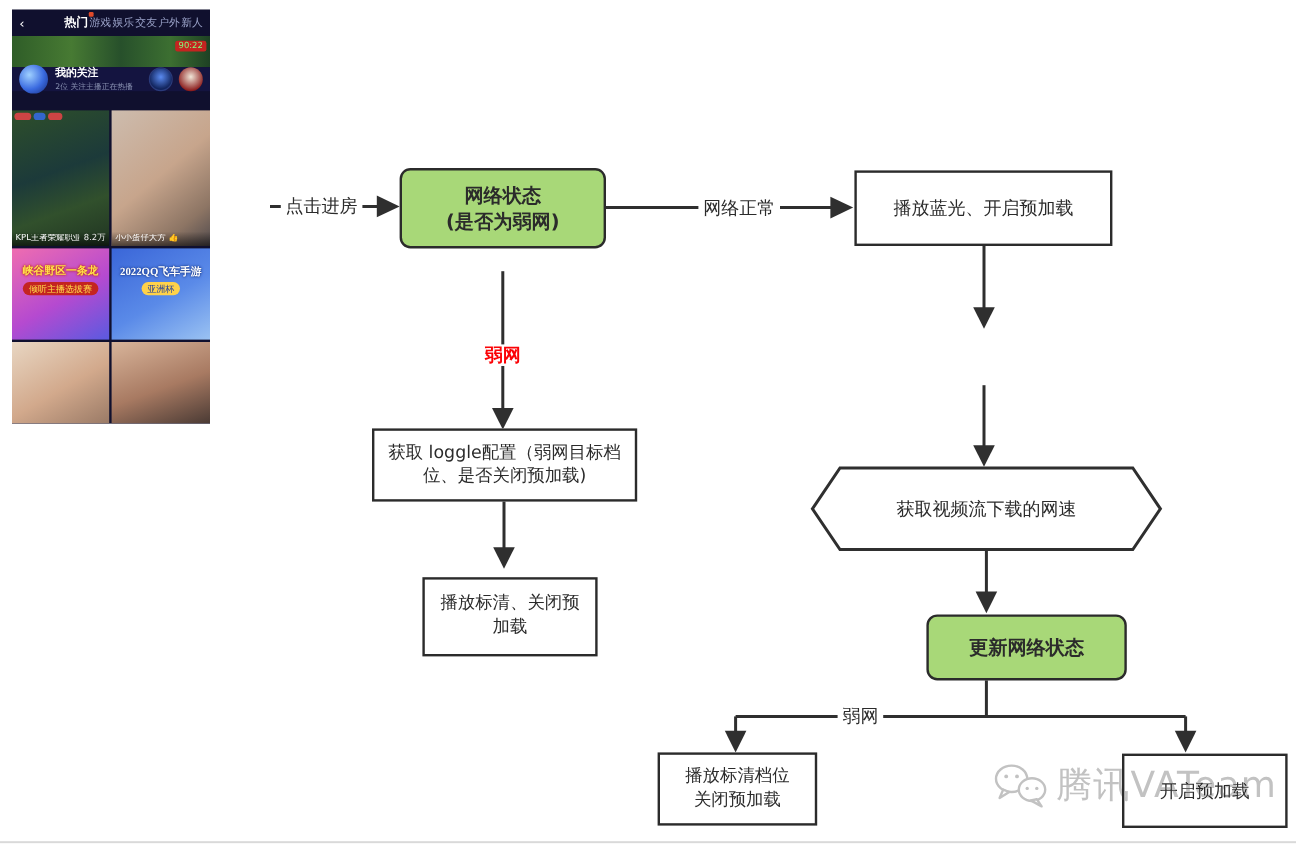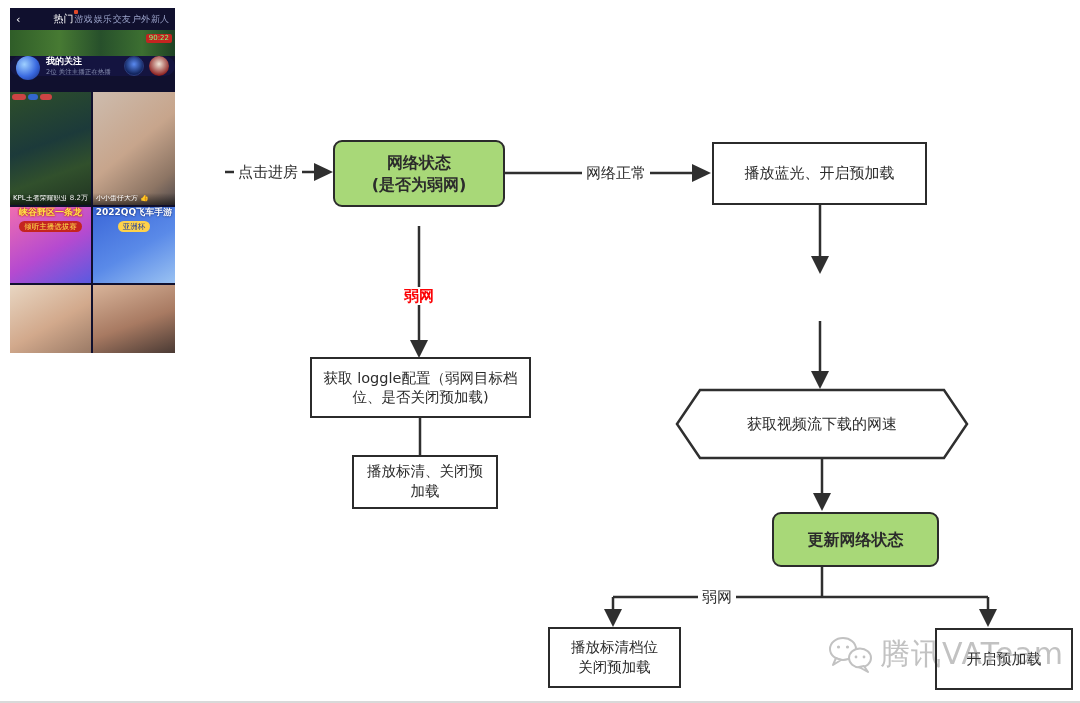--- a/index.html
+++ b/index.html
@@ -6,48 +6,48 @@
   .stage{position:relative;width:1080px;height:703px;background:#fff;overflow:hidden;
          font-family:"DejaVu Sans","Liberation Sans",sans-serif;color:#2b2b2b;}
   .hairline{position:absolute;left:0;right:0;bottom:0;height:2px;background:#d9d9d9;}
 
   
   .phone{position:absolute;left:10px;top:8px;width:165px;height:345px;background:#10102e;overflow:hidden;}
   .p-nav{position:absolute;left:0;top:0;width:100%;height:22px;display:flex;align-items:center;
          padding:0 6px;box-sizing:border-box;gap:0;justify-content:space-between;background:#10102e;}
   .p-back{color:#fff;font-size:11px;line-height:1;}
   .p-tab{color:#9aa2c8;font-size:9px;white-space:nowrap;}
-  .p-tab.active{color:#fff;font-weight:normal;font-size:10px;position:relative;margin-left:32px;}
+  .p-tab.active{color:#fff;font-weight:bold;font-size:10px;position:relative;margin-left:32px;}
   .p-tab.active::after{content:"";position:absolute;right:-4px;top:-2px;width:4px;height:4px;background:#e04a2a;border-radius:1px;}
   .p-banner{position:absolute;left:0;top:22px;width:100%;height:26px;
             background:linear-gradient(90deg,#2f5d28,#477a33 30%,#27502b 55%,#3c6f31 80%,#1e4124);text-align:right;}
   .p-banner-badge{position:absolute;right:3px;top:4px;background:#c42420;color:#7dff7d;font-size:7px;
                   padding:1px 3px;border-radius:2px;line-height:1;}
-  .p-follow{position:absolute;left:0;top:48px;width:100%;height:20px;background:#141440;display:flex;
-            padding:0 6px;box-sizing:border-box;border-radius:14px;}
+  .p-follow{position:absolute;left:0;top:48px;width:100%;height:20px;background:#141440;display:flex;align-items:center;
+            padding:0 6px;box-sizing:border-box;}
   .p-avatar{width:24px;height:24px;border-radius:50%;background:radial-gradient(circle at 35% 35%,#9fd0ff,#3a6ae0 55%,#142a7a);flex:0 0 auto;}
   .p-follow-text{margin-left:6px;flex:1 1 auto;min-width:0;}
   .p-follow-title{color:#fff;font-size:9px;font-weight:bold;line-height:1.3;white-space:nowrap;}
   .p-follow-sub{color:#8890b0;font-size:6.5px;line-height:1.3;white-space:nowrap;}
   .p-badge{width:20px;height:20px;border-radius:50%;flex:0 0 auto;margin-left:5px;}
   .p-badge.b1{background:radial-gradient(circle at 50% 40%,#5a8af0,#12255e 70%);border:1px solid #2a3a7a;box-sizing:border-box;}
   .p-badge.b2{background:radial-gradient(circle at 50% 40%,#f0e6d8,#8a1a1a 75%);}
   .p-grid{position:absolute;left:0;top:84px;width:100%;height:261px;}
   .tile{position:absolute;overflow:hidden;}
   .tile-cap{position:absolute;left:0;right:0;bottom:0;padding:2px 3px;display:flex;justify-content:space-between;align-items:flex-end;
             background:linear-gradient(180deg,rgba(0,0,0,0),rgba(0,0,0,.55));}
   .tile-cap .cap{color:#fff;font-size:7px;line-height:1.1;white-space:nowrap;overflow:hidden;max-width:70%;}
   .tile-cap .views{color:#eee;font-size:7px;line-height:1.1;white-space:nowrap;}
   .chip-row{position:absolute;left:2px;top:2px;display:flex;gap:2px;}
   .chip{height:6px;border-radius:3px;}
-  .poster-title{color:#ffe24a;font-weight:bold;font-size:9px;text-align:center;
+  .poster-title{color:#ffe24a;font-weight:bold;font-size:9px;text-align:center;margin-top:14px;
                 text-shadow:0 0 2px #c42420,0 0 2px #c42420;line-height:1.25;}
   .poster-sub{margin:3px auto 0;display:block;width:max-content;background:#c42420;color:#ffe24a;font-size:7.5px;
               padding:1px 5px;border-radius:6px;line-height:1.2;}
-  .poster-title.blue{color:#fff;text-shadow:0 0 2px #1a3a8a,0 0 2px #1a3a8a;}
+  .poster-title.blue{color:#fff;text-shadow:0 0 2px #1a3a8a,0 0 2px #1a3a8a;font-family:Liberation Serif, serif;}
   .poster-sub.blue{background:#ffd24a;color:#1a3aa0;}
 
   
   .connectors{position:absolute;left:0;top:0;z-index:1;}
   .node{position:absolute;z-index:3;background:#fff;border:2.5px solid #2b2b2b;box-sizing:border-box;
         display:flex;flex-direction:column;align-items:center;justify-content:center;text-align:center;
         font-size:15px;line-height:1.35;padding:2px 6px;}
   .node.green{background:#a8d878;border-radius:9px;font-weight:bold;font-size:16px;}
   .edge-label{position:absolute;z-index:4;background:#fff;padding:0 4px;font-size:16px;line-height:1.2;
               white-space:nowrap;transform:translate(-50%,-50%);}
@@ -161,21 +161,21 @@
 
   <div class="node green" style="left:333px;top:140px;width:172px;height:67px;">
     <span>网络状态</span>
     <span>(是否为弱网)</span>
   </div>
 
   <div class="node" style="left:712px;top:142px;width:215px;height:63px;">播放蓝光、开启预加载</div>
 
   <div class="node" style="left:310px;top:357px;width:221px;height:61px;font-size:14.5px;line-height:1.3;padding:2px 4px;">获取 loggle配置（弱网目标档位、是否关闭预加载)</div>
 
-  <div class="node" style="left:352px;top:455px;width:146px;height:54px;font-size:14.5px;">播放标清、关闭预加载</div>
+  <div class="node" style="left:352px;top:481px;width:146px;height:66px;font-size:14.5px;">播放标清、关闭预加载</div>
 
 
   <div class="hex-text" style="left:677px;top:390px;width:290px;height:68px;text-align:center;">获取视频流下载的网速</div>
 
   <div class="node green" style="left:772px;top:512px;width:167px;height:55px;">更新网络状态</div>
 
   <div class="node" style="left:548px;top:627px;width:133px;height:61px;font-size:14.5px;">
     <span>播放标清档位</span>
     <span>关闭预加载</span>
   </div>

